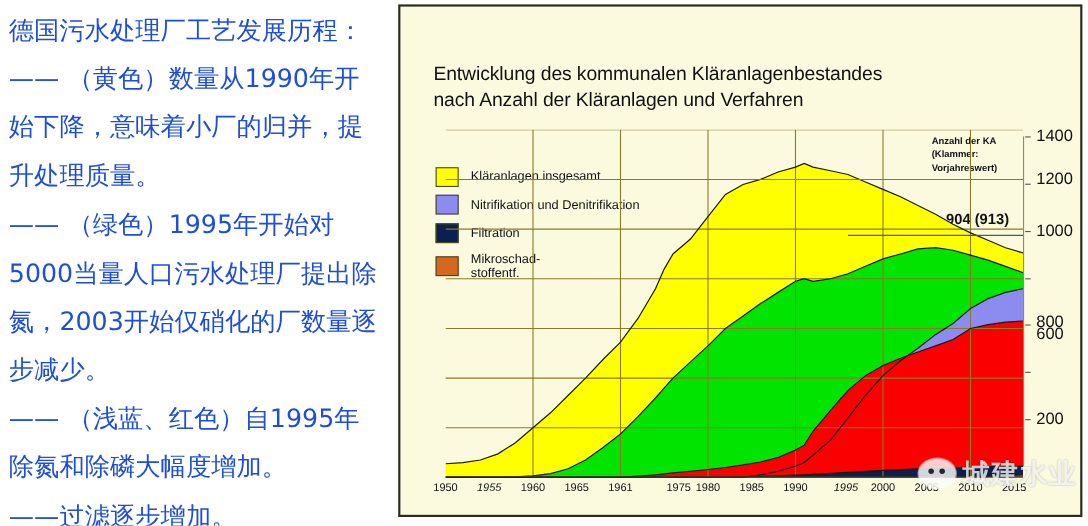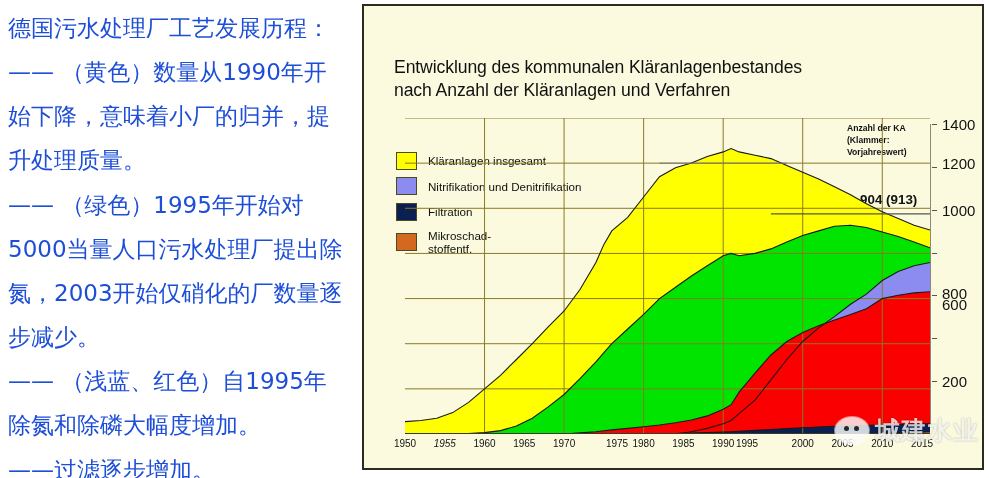--- a/index.html
+++ b/index.html
@@ -209,26 +209,26 @@
       <div class="ylbl" style="top: 45px;">1200</div>
       <div class="ytick" style="top: 6px;"></div>
       <div class="ylbl" style="top: 6px;">1400</div>
     </div>
 
   <div id="xaxis">
       <div class="xlbl" style="left: 11px;">1950</div>
       <div class="xlbl" style="left: 50.7727px; font-style: italic;">1955</div>
       <div class="xlbl" style="left: 90.5455px;">1960</div>
       <div class="xlbl" style="left: 130.318px;">1965</div>
-      <div class="xlbl" style="left: 170.091px;">1970</div>
+      <div class="xlbl" style="left: 170.091px;">1961</div>
       <div class="xlbl" style="left: 223px;">1975</div>
       <div class="xlbl" style="left: 249.636px;">1980</div>
       <div class="xlbl" style="left: 289.409px;">1985</div>
       <div class="xlbl" style="left: 329.182px;">1990</div>
-      <div class="xlbl" style="left: 353px;">1995</div>
+      <div class="xlbl" style="left: 375px; font-style: italic;">1995</div>
       <div class="xlbl" style="left: 408.727px;">2000</div>
       <div class="xlbl" style="left: 448.5px;">2005</div>
       <div class="xlbl" style="left: 488.273px;">2010</div>
       <div class="xlbl" style="left: 528.045px;">2015</div>
     </div>
 
   <div id="watermark">
     <div id="wx-badge"></div>
     <div id="wm-text">城建水业</div>
   </div>

